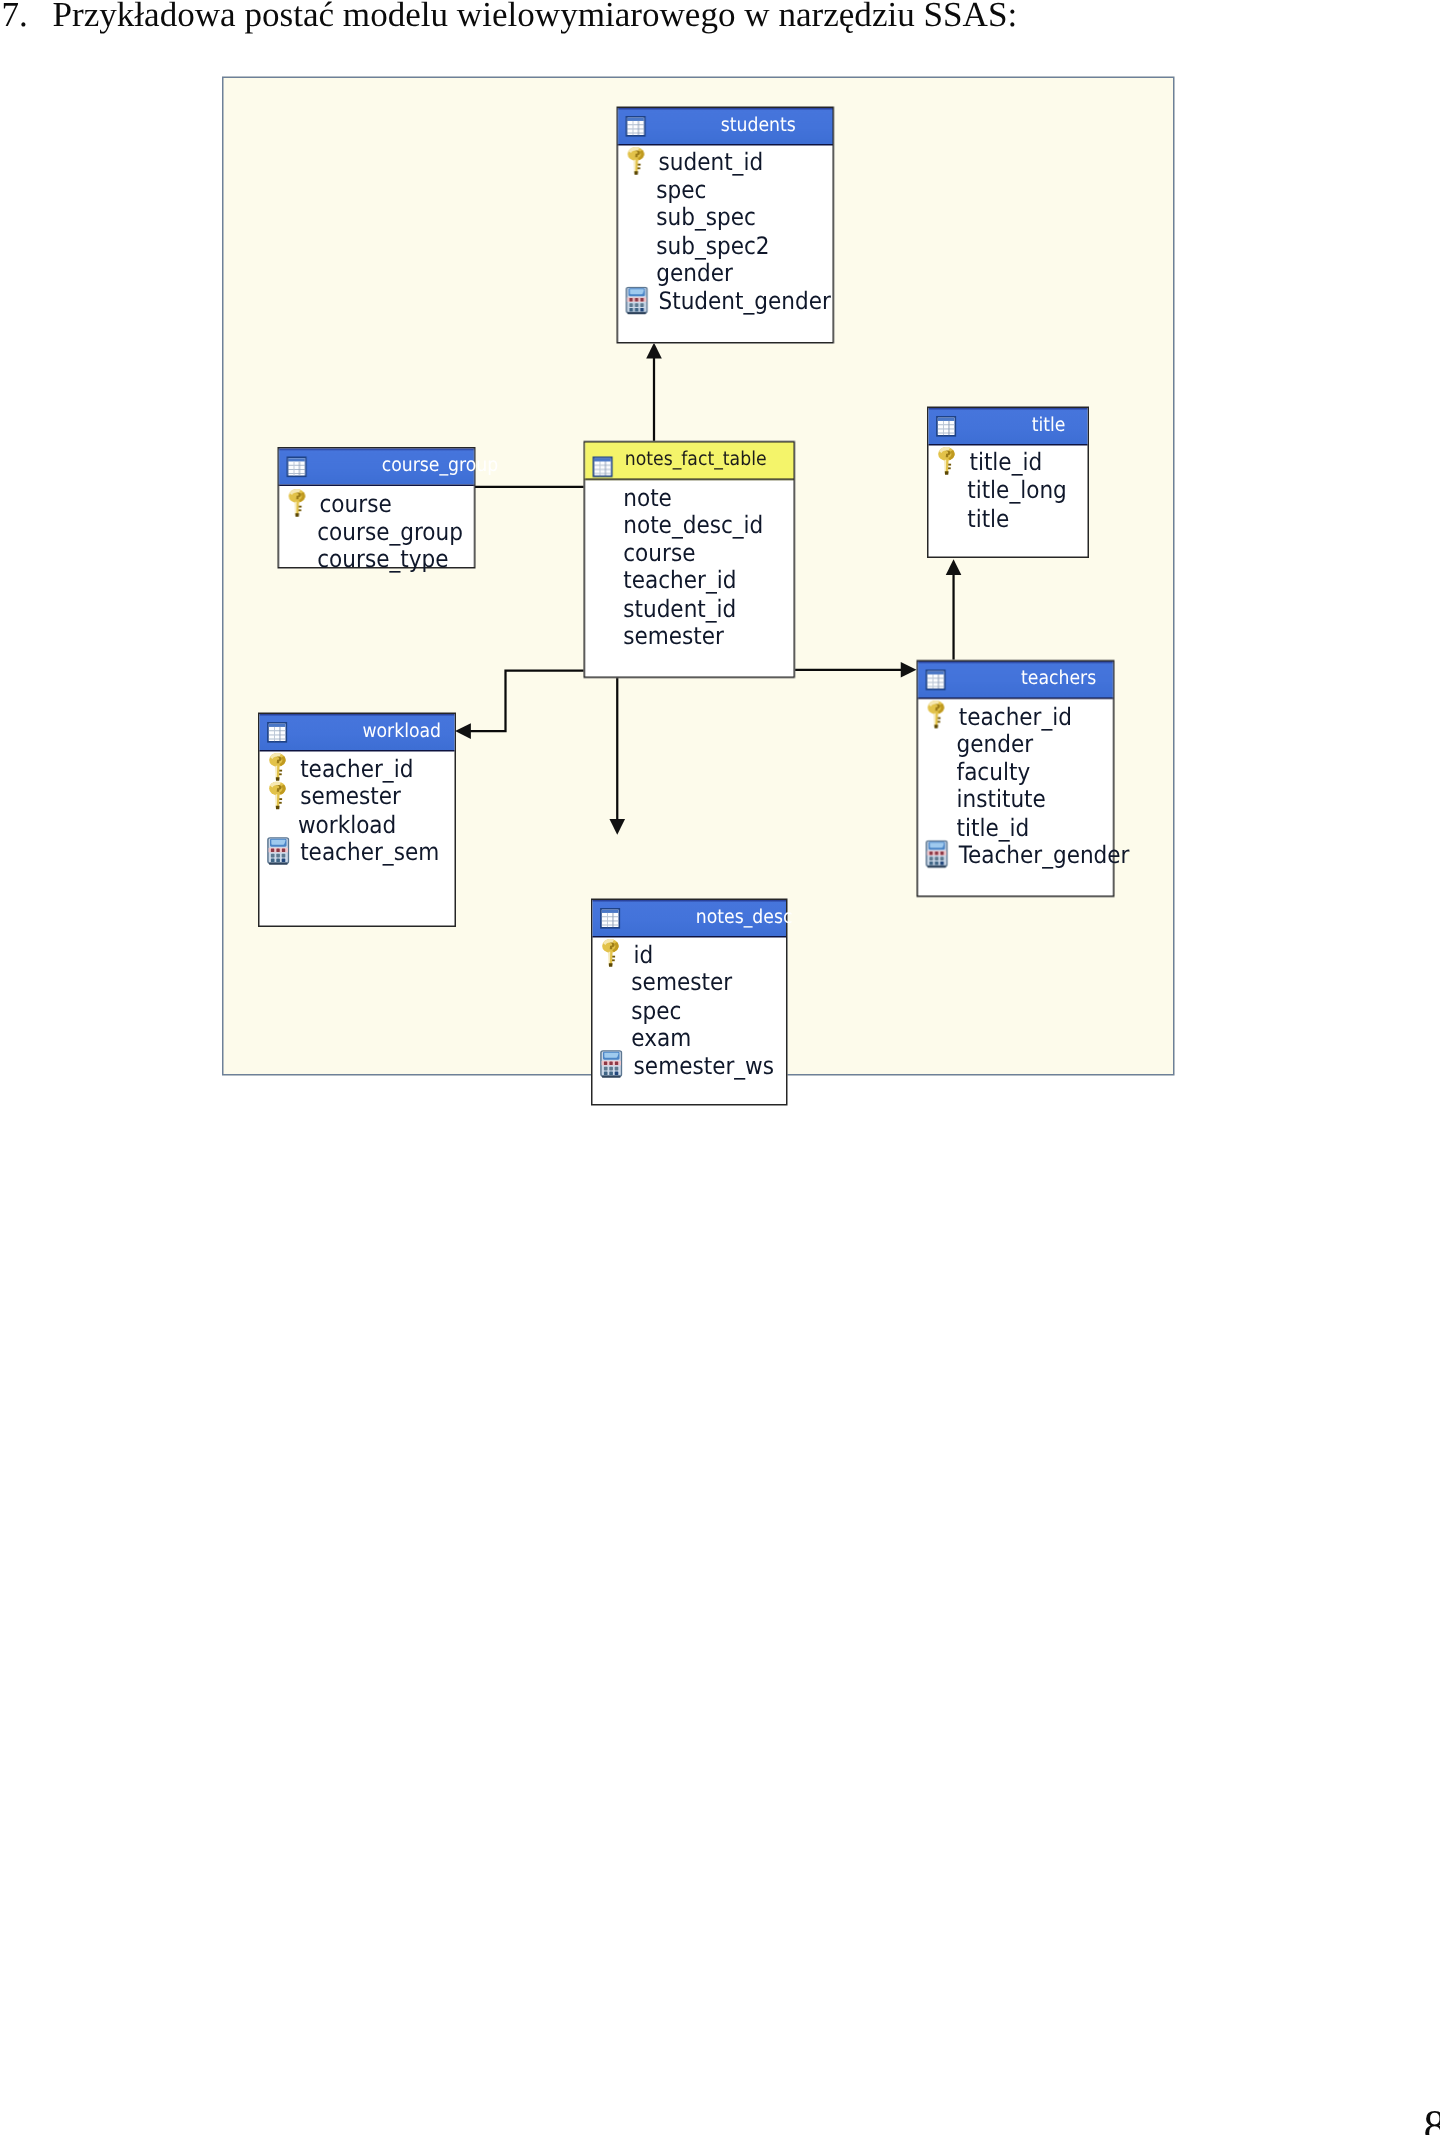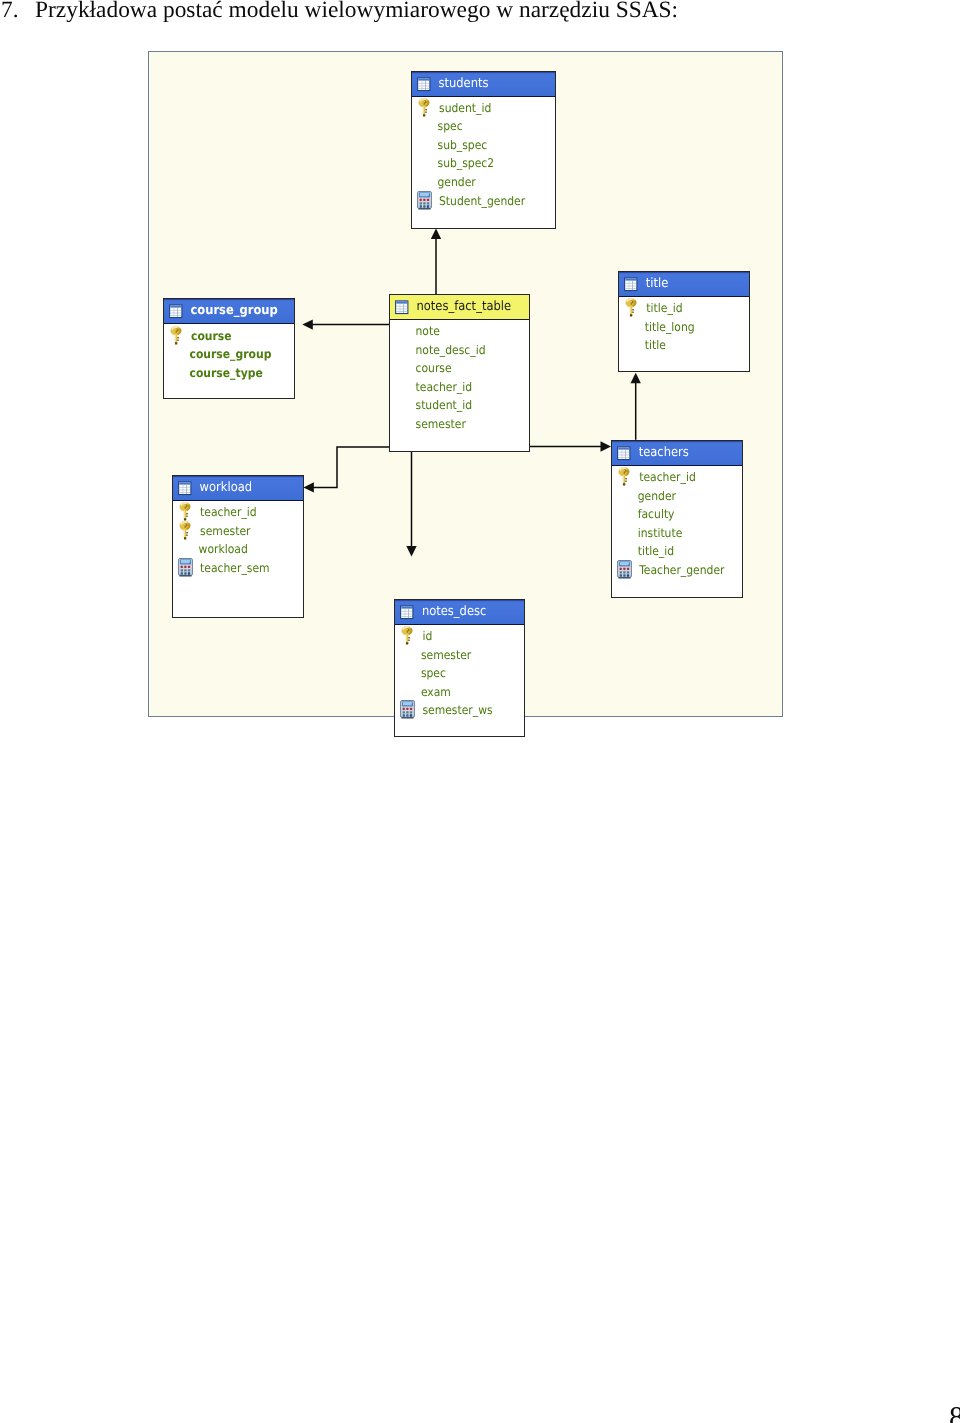--- a/index.html
+++ b/index.html
@@ -26,25 +26,25 @@
   
   #links{position:absolute;left:0;top:0;width:633px;height:664px;}
 
   
   .tbl{position:absolute;box-sizing:border-box;border:1px solid #262626;
        background:#ffffff;transform:translateZ(0);
        font-family:"DejaVu Sans Condensed","DejaVu Sans",sans-serif;}
   .hdr{height:24px;display:flex;align-items:center;box-sizing:content-box;
        padding-left:5px;font-size:12.8px;line-height:24px;}
   .tbl.blue .hdr{background:linear-gradient(180deg,#23368e 0%,#4675dc 7%,#4373da 55%,#3d6ed4 100%);
-                 color:#ffffff;border-bottom:1.5px solid #0d1340;}
-  .tbl.yellow .hdr{background:#F4F46A;color:#1b1b1b;border-bottom:1.5px solid #1d1d1d;}
+                 color:#ffffff;border-bottom:1.5px solid #0d1340;gap:42px;}
+  .tbl.yellow .hdr{background:#F4F46A;color:#1b1b1b;border-bottom:1.5px solid #1d1d1d;align-items:flex-end;}
   .hdr .name{margin-left:8px;transform:translateZ(0);}
   .rows{padding-top:2px;}
-  .row{height:18.55px;display:flex;align-items:center;font-size:12px;color:#4d7c0f;
+  .row{height:18.55px;display:flex;align-items:center;font-size:16px;color:#0f172a;
        box-sizing:border-box;padding-left:6px;}
   .row .lbl{margin-left:7px;transform:translateZ(0);}
   .ico{width:13.5px;height:16px;flex:0 0 13.5px;display:block;}
   .ico.blank{visibility:hidden;}
   .row .ico{width:15px;height:19px;flex:0 0 15px;margin-left:-1px;margin-top:-1px;}
   .row .ico.blank{width:13.5px;flex:0 0 13.5px;}
 </style>
 </head>
 <body>
 
@@ -128,21 +128,21 @@
                   <rect x="19.0" y="23.2" width="3.9" height="4.4" rx="0.7" fill="#5e7a90"></rect>
                   <rect x="7.4" y="28.8" width="3.9" height="4.4" rx="0.7" fill="#3f6585"></rect>
                   <rect x="13.2" y="28.8" width="3.9" height="4.4" rx="0.7" fill="#3f6585"></rect>
                   <rect x="19.0" y="28.8" width="3.9" height="4.4" rx="0.7" fill="#22477c"></rect>
                   <rect x="5.2" y="34.0" width="20.2" height="2.6" rx="0.9" fill="#30445c"></rect>
                 </svg>
                 <span class="lbl">Student_gender</span>
               </div>
             </div>
           </div>
-          <div class="tbl blue" style="left: 14px; top: 246.3px; width: 132.2px; height: 101px; font-weight: bold;">
+          <div class="tbl blue" style="left: 36px; top: 246.3px; width: 132.2px; height: 81px;">
             <div class="hdr">
               <svg class="ico" viewBox="0 0 26 28">
                 <rect x="1.2" y="2.2" width="23.6" height="24.4" fill="#fcfdff" stroke="#1e4286" stroke-width="2.1"></rect>
                 <rect x="2.4" y="3.4" width="21.2" height="4.1" fill="#4a77c6"></rect>
                 <rect x="2.4" y="11.8" width="21.2" height="1.2" fill="#a9b7cb"></rect>
                 <rect x="2.4" y="17.2" width="21.2" height="1.2" fill="#a9b7cb"></rect>
                 <rect x="2.4" y="22.4" width="21.2" height="1.2" fill="#a9b7cb"></rect>
                 <rect x="16.0" y="7.5" width="1.3" height="18.2" fill="#93a2ba"></rect>
                 <rect x="9.0" y="7.5" width="1.2" height="18.2" fill="#bcc7d6"></rect>
               </svg>
@@ -206,21 +206,21 @@
               <div class="row">
                 <span class="ico blank"></span>
                 <span class="lbl">student_id</span>
               </div>
               <div class="row">
                 <span class="ico blank"></span>
                 <span class="lbl">semester</span>
               </div>
             </div>
           </div>
-          <div class="tbl blue" style="left: 469.3px; top: 218.7px; width: 132px; height: 101.4px;">
+          <div class="tbl blue" style="left: 469.3px; top: 218.7px; width: 108px; height: 101.4px;">
             <div class="hdr">
               <svg class="ico" viewBox="0 0 26 28">
                 <rect x="1.2" y="2.2" width="23.6" height="24.4" fill="#fcfdff" stroke="#1e4286" stroke-width="2.1"></rect>
                 <rect x="2.4" y="3.4" width="21.2" height="4.1" fill="#4a77c6"></rect>
                 <rect x="2.4" y="11.8" width="21.2" height="1.2" fill="#a9b7cb"></rect>
                 <rect x="2.4" y="17.2" width="21.2" height="1.2" fill="#a9b7cb"></rect>
                 <rect x="2.4" y="22.4" width="21.2" height="1.2" fill="#a9b7cb"></rect>
                 <rect x="16.0" y="7.5" width="1.3" height="18.2" fill="#93a2ba"></rect>
                 <rect x="9.0" y="7.5" width="1.2" height="18.2" fill="#bcc7d6"></rect>
               </svg>

